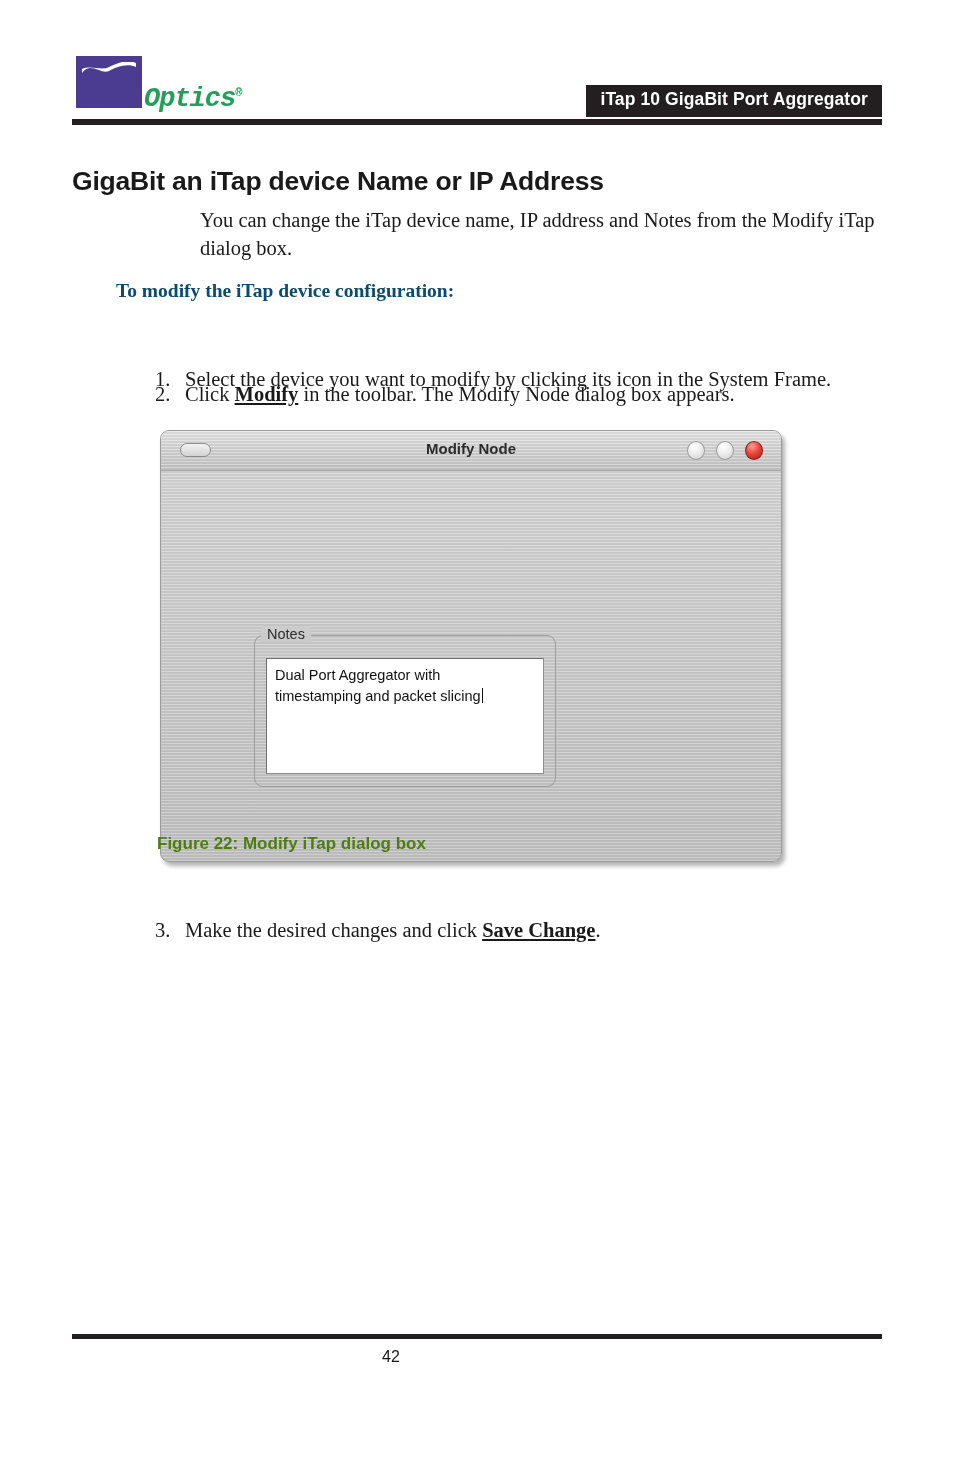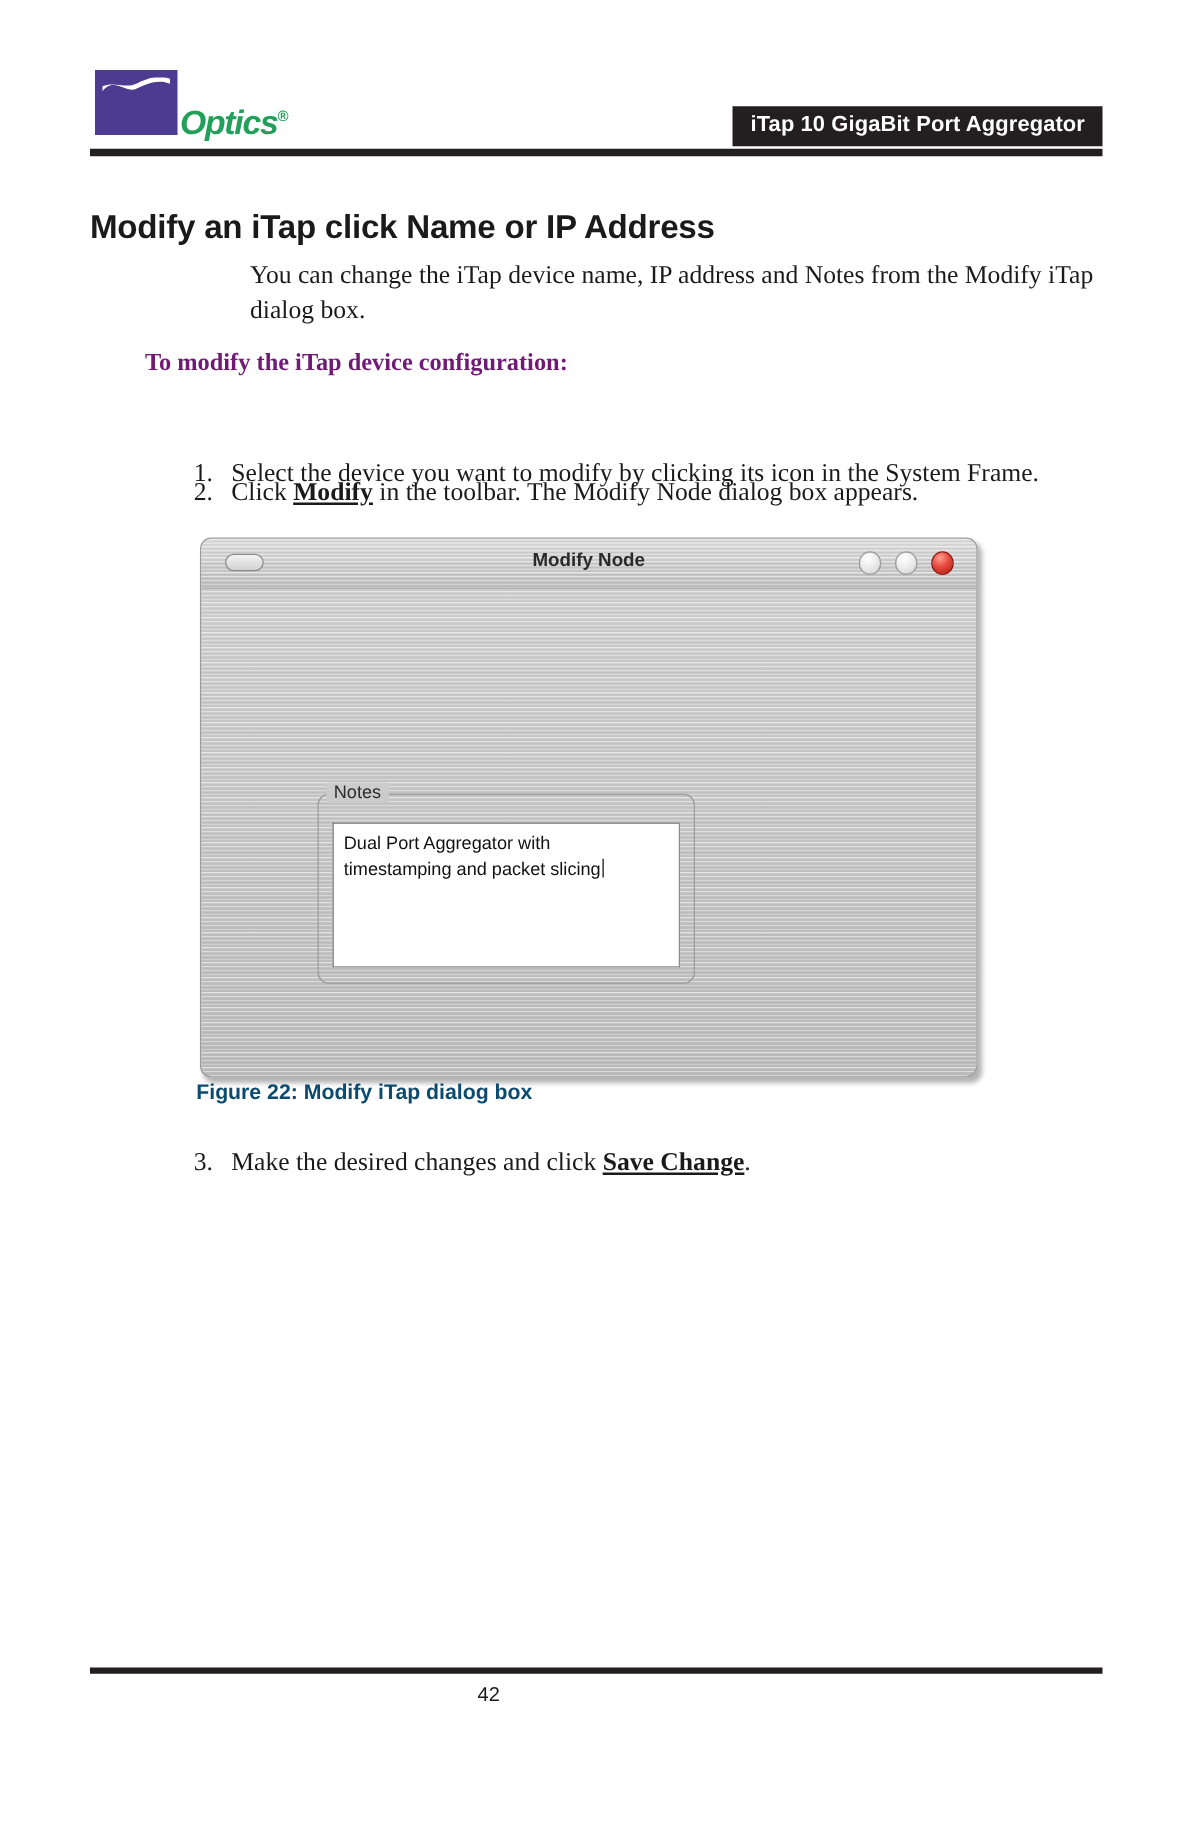--- a/index.html
+++ b/index.html
@@ -63,21 +63,21 @@
     font-size: 19px;
     letter-spacing: -1px;
     color: #ffffff;
     line-height: 30px;
     margin-top: 40px;
   }
   .logo-optics {
     position: absolute;
     left: 72px;
     top: 22px;
-    font-family: Liberation Sans, sans-serif;
+    font-family: Liberation Mono, monospace;
     font-weight: bold;
     font-style: italic;
     font-size: 27px;
     letter-spacing: -1px;
     color: #22a05a;
     line-height: 30px;
   }
   .logo-reg {
     font-size: 12px;
     vertical-align: super;
@@ -130,21 +130,21 @@
     color: #1a1a1a;
     margin-left: 45px;
   }
 
   .sub-bold {
     position: absolute;
     left: 116px;
     top: 280px;
     font-size: 19.5px;
     font-weight: bold;
-    color: #701a75;
+    color: #0c4a6e;
     white-space: nowrap;
   }
 
   .step {
     position: absolute;
     font-size: 20.5px;
     line-height: 28px;
     color: #1a1a1a;
     white-space: nowrap;
   }
@@ -152,25 +152,25 @@
     display: inline-block;
     width: 30px;
   }
   .step1 { left: 155px; top: 325px; margin-top: 40px; }
   .step2 { left: 155px; top: 380px; }
   .step3 { left: 155px; top: 893px; margin-top: 23px; }
 
   .fig-caption {
     position: absolute;
     left: 157px;
-    top: 864px;
+    top: 834px;
     font-family: "Liberation Sans", sans-serif;
     font-weight: bold;
     font-size: 17px;
-    color: #0c4a6e;
+    color: #4d7c0f;
     white-space: nowrap;
   }
 
   
   .rule-bottom {
     position: absolute;
     left: 72px;
     top: 1334px;
     width: 810px;
     height: 5px;
@@ -328,21 +328,21 @@
       </svg>
       <div class="logo-net">Net</div>
       <div class="logo-optics"><span>Optics</span><span class="logo-reg">®</span></div>
     </div>
 
     <div class="header-badge">iTap 10 GigaBit Port Aggregator</div>
   </div>
 
   <div class="rule-top"></div>
 
-  <div class="h1">Modify an iTap click Name or IP Address</div>
+  <div class="h1">GigaBit an iTap device Name or IP Address</div>
 
   <div class="para-intro">You can change the iTap device name, IP address and Notes from the Modify iTap dialog box.</div>
 
   <div class="sub-bold">To modify the iTap device configuration:</div>
 
   <div class="step step1">
     <span class="num">1.</span><span>Select the device you want to modify by clicking its icon in the System Frame.</span>
   </div>
 
   <div class="step step2">

